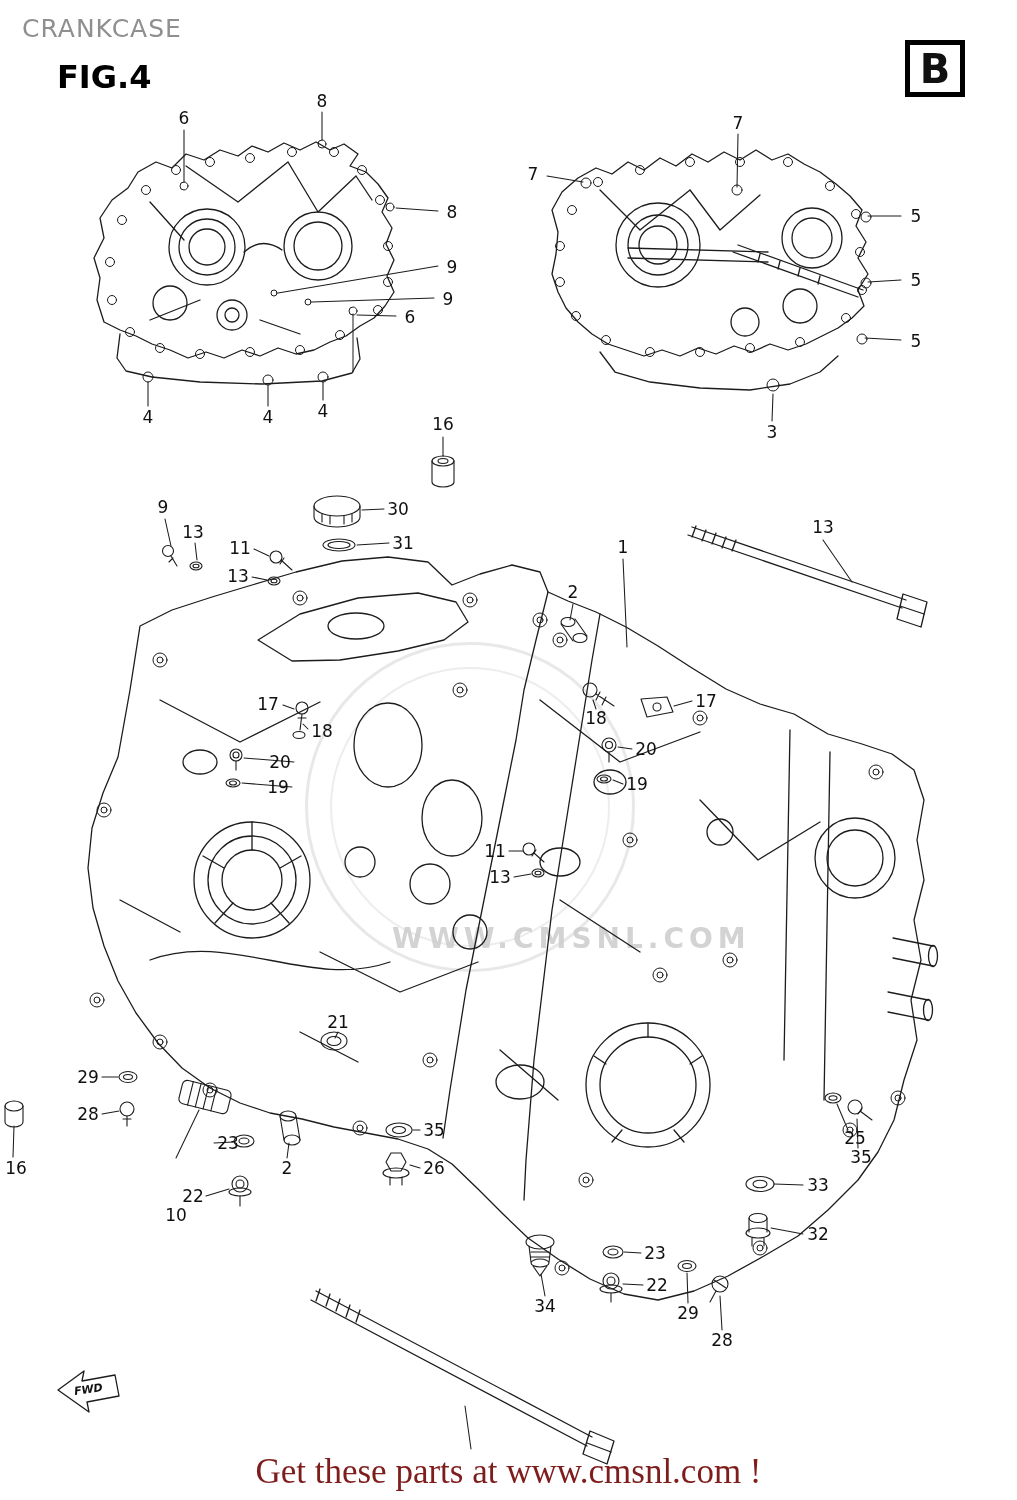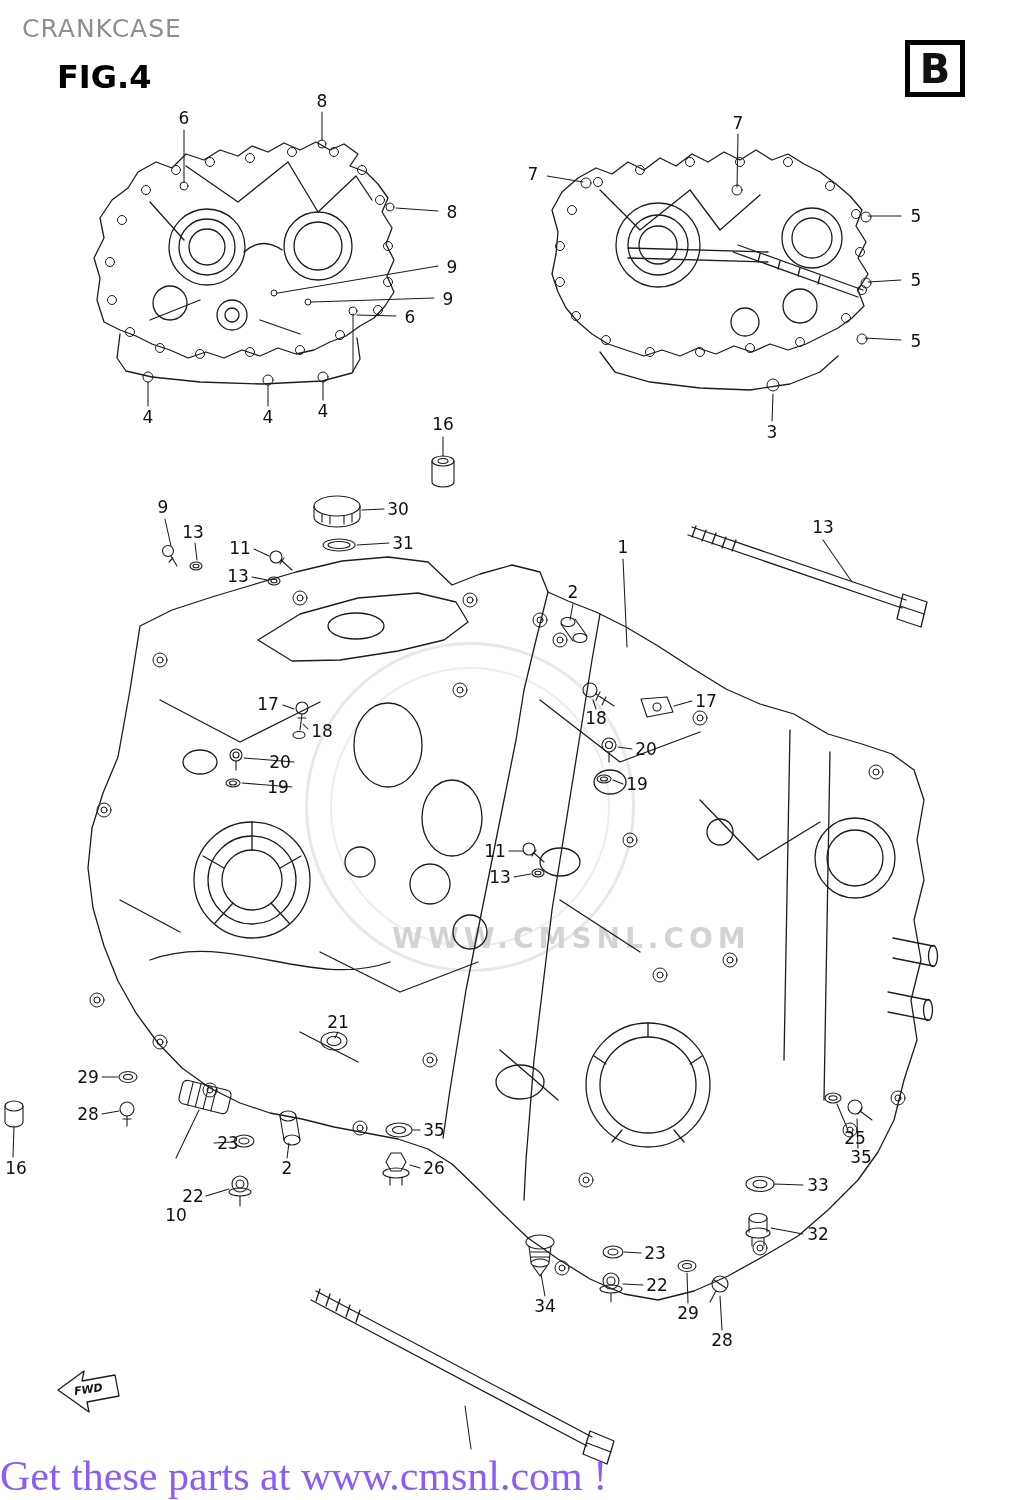--- a/index.html
+++ b/index.html
@@ -30,22 +30,22 @@
     border:5px solid #000; display:flex; align-items:center; justify-content:center;
     font-size:40px; font-weight:bold; background:#fff;
   }
   
   .callout {
     position:absolute; transform:translate(-50%,-50%);
     font-size:17px; color:#101010; white-space:nowrap; z-index:5;
   }
   
   .footer {
-    position:absolute; left:0; right:0; top:1452px; 
-    font-family:"Liberation Serif", serif; font-size:42px; color:#8b5cf6; z-index:4;
+    position:absolute; left:0; right:0; top:1452px; text-align:center;
+    font-family:"Liberation Serif", serif; font-size:35px; color:#7f1d1d; z-index:4;
   }
   .fwd-label {
     position:absolute; left:74px; top:1383px; font-size:11px; font-weight:bold;
     font-style:italic; transform:rotate(-8deg); z-index:5;
   }
   svg { display:block; }
 </style>
 </head>
 <body>
 

